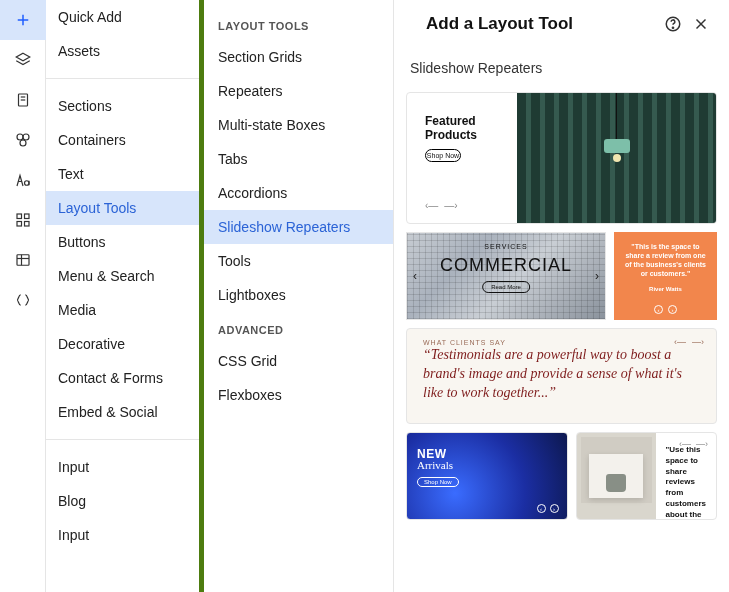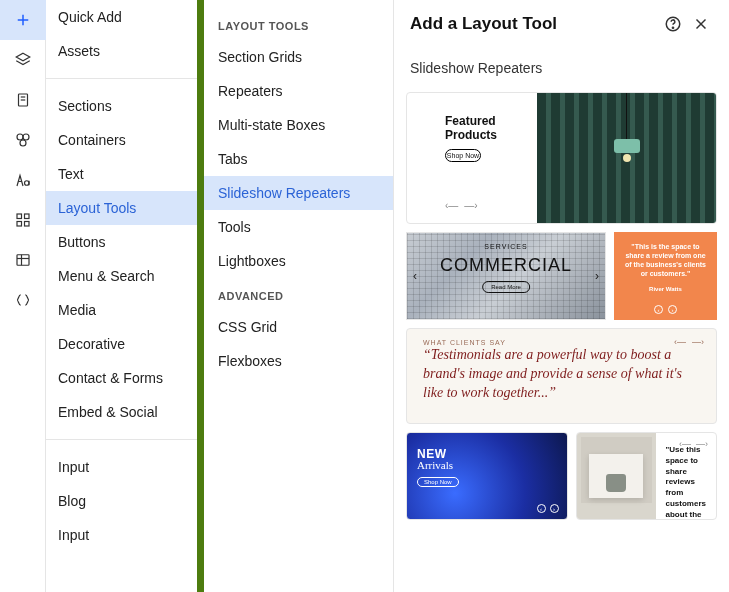--- a/index.html
+++ b/index.html
@@ -33,21 +33,21 @@
   }
   .rail-item.active {
     background: #d7e5fb;
     color: #1f5eff;
   }
   .rail-item svg { width: 18px; height: 18px; }
 
   
   .col1 {
     width: 158px;
-    border-right: 7px solid #4d7c0f;
+    border-right: 5px solid #4d7c0f;
     overflow-y: auto;
   }
   .col1 .item {
     padding: 9px 12px;
     font-size: 14px;
     color: #222;
     cursor: pointer;
   }
   .col1 .item.selected {
     background: #d7e5fb;
@@ -94,20 +94,21 @@
   .panel-header {
     height: 48px;
     display: flex;
     align-items: center;
     padding: 0 16px;
   }
   .panel-header h1 {
     font-size: 17px;
     font-weight: 700;
     flex: 1;
+    margin-left: 16px;
   }
   .panel-header .hicon {
     width: 24px;
     height: 24px;
     display: flex;
     align-items: center;
     justify-content: center;
     color: #333;
     cursor: pointer;
     margin-left: 4px;
@@ -126,21 +127,21 @@
     border: 1px solid #e5e5e5;
     border-radius: 4px;
     margin: 8px 0;
     overflow: hidden;
     position: relative;
   }
   .row2 { display:flex; gap:8px; margin:8px 0; }
   .row2 .card { flex:1; margin:0; }
 
   
-  .card1 { height: 132px; display:flex;padding-left:20px; }
+  .card1 { height: 132px; display:flex; }
   .card1 .left {
     width: 110px;
     padding: 22px 0 0 18px;
     display:flex; flex-direction:column; gap:6px;
   }
   .card1 .left .t1 { font-size:12px; font-weight:700; line-height:1.15; }
   .card1 .left .btn {
     font-size:7px; border:1px solid #000; border-radius:9px;
     width:36px; text-align:center; padding:2px 0;
   }
@@ -307,20 +308,21 @@
     <div class="item">Blog</div>
     <div class="item">Input</div>
   </div>
 
 <div class="col2" id="col2">
     <div class="heading">LAYOUT TOOLS</div>
     <div class="item">Section Grids</div>
     <div class="item">Repeaters</div>
     <div class="item">Multi-state Boxes</div>
     <div class="item">Tabs</div>
+    <div class="item">Accordions</div>
     <div class="item selected">Slideshow Repeaters</div>
     <div class="item">Tools</div>
     <div class="item">Lightboxes</div>
     <div class="heading">ADVANCED</div>
     <div class="item">CSS Grid</div>
     <div class="item">Flexboxes</div>
   </div>
 
 <div class="panel">
   <div class="panel-header">

